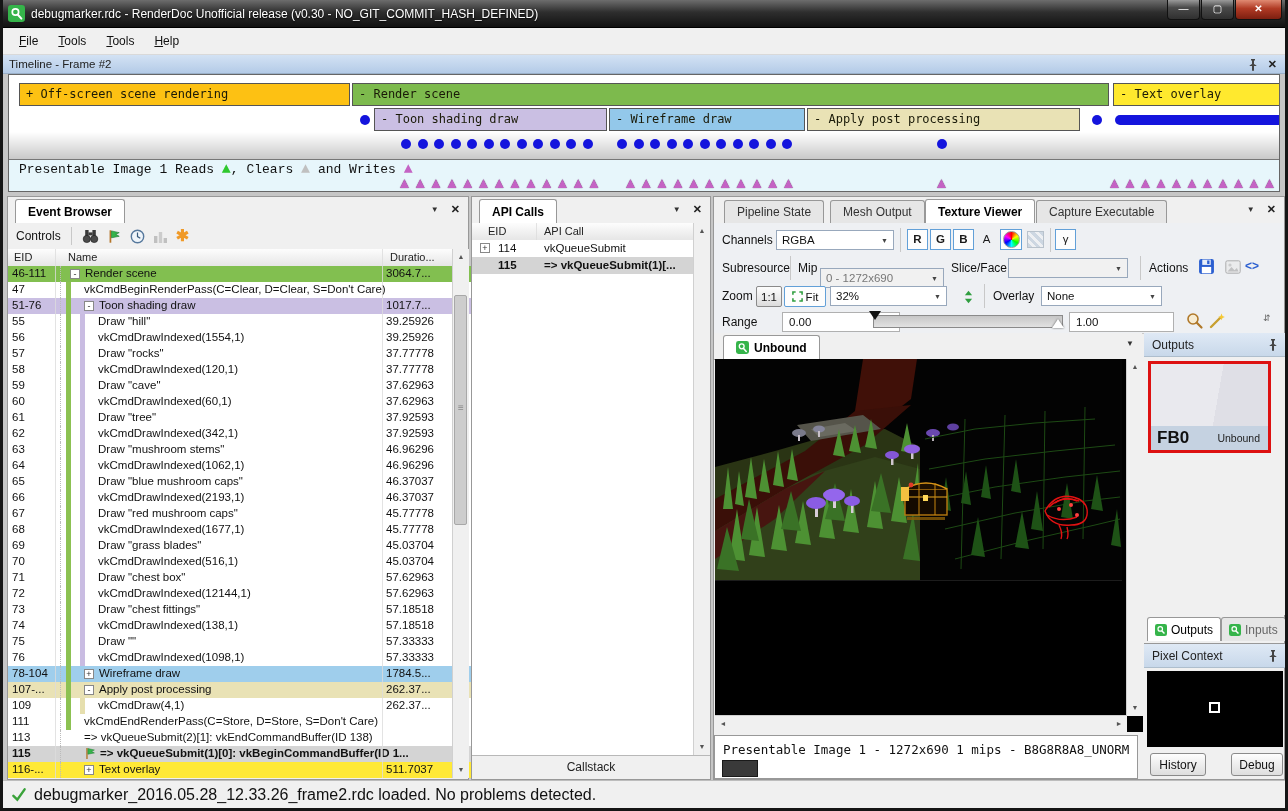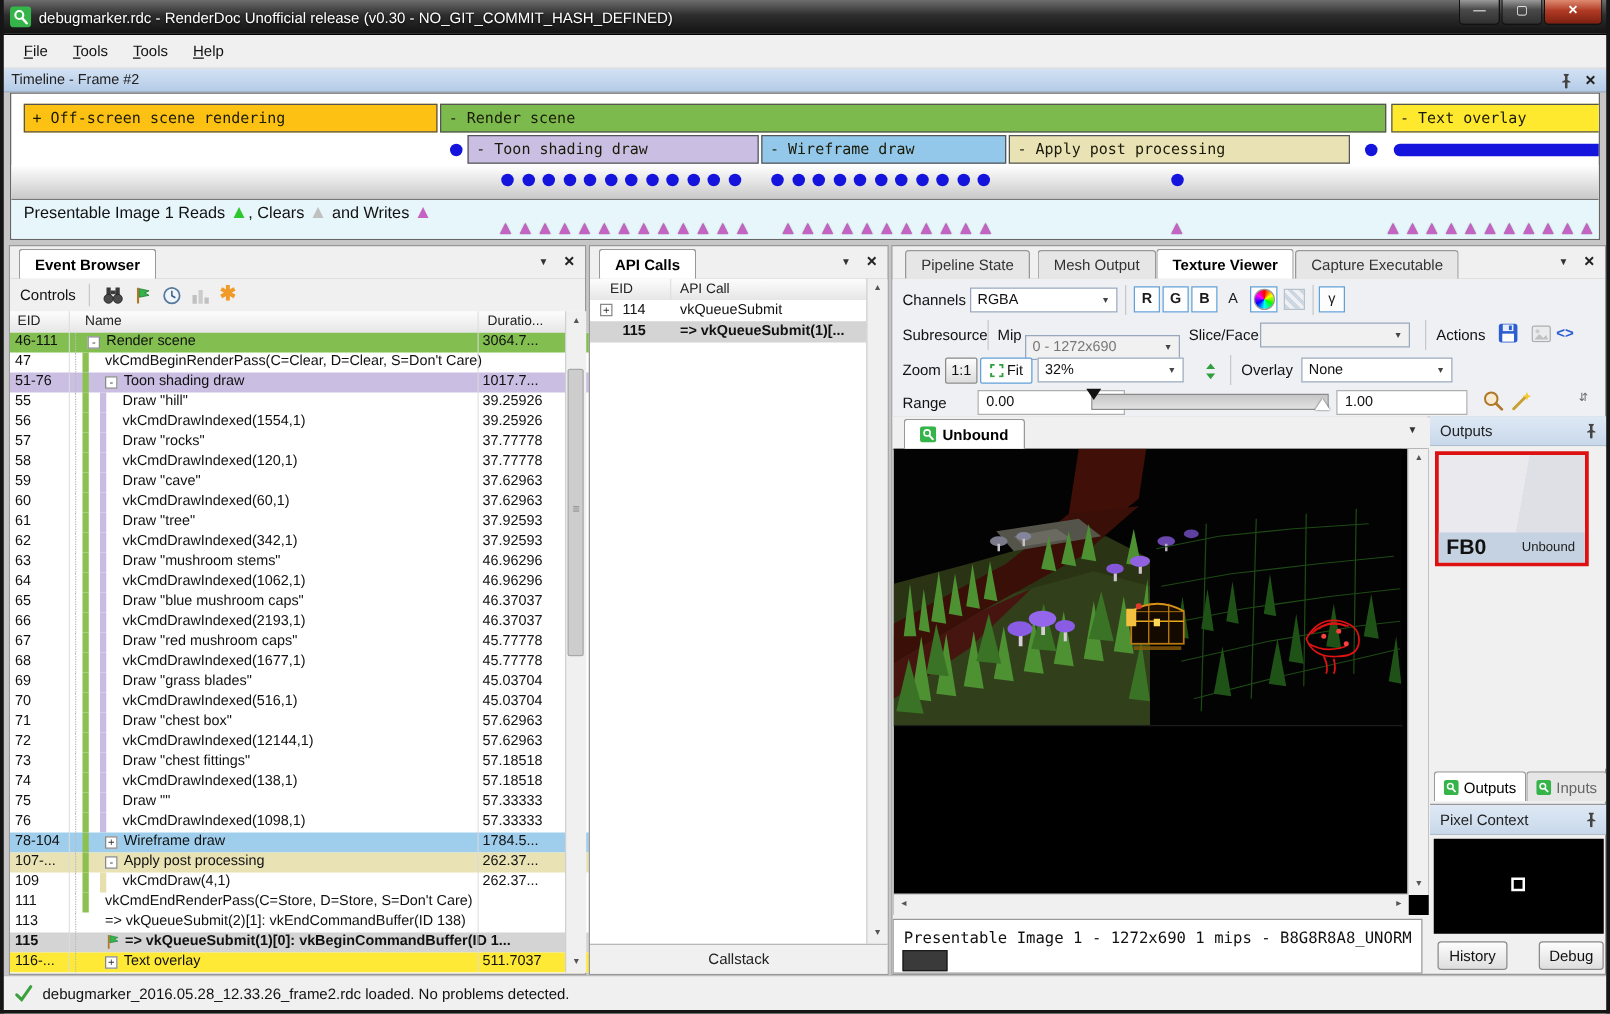--- a/index.html
+++ b/index.html
@@ -28,21 +28,21 @@
   .tl-body{position:absolute;left:8px;top:74px;width:1272px;height:118px;background:#fff;
     border:1px solid #666;box-sizing:border-box;overflow:hidden;}
   .tl-bar{position:absolute;height:23px;border:1px solid #555;box-sizing:border-box;
     font-family:"DejaVu Sans Mono","Liberation Mono",monospace;font-size:12px;color:#1a1a08;
     line-height:21px;padding-left:6px;white-space:nowrap;overflow:hidden;}
   .tl-dot{position:absolute;width:10px;height:10px;border-radius:50%;background:#1414dd;}
   .tl-pill{position:absolute;height:10px;border-radius:5px;background:#1414dd;}
   .tl-fade{position:absolute;left:0;width:100%;background:linear-gradient(#ffffff,#c9c9c9);}
   .tl-legendband{position:absolute;left:0;width:100%;background:#e7f6fb;border-top:1px solid #777;}
   .tl-legend{position:absolute;left:10px;display:flex;align-items:center;
-    font-family:Liberation Sans, sans-serif;font-size:13px;color:#111;white-space:pre;}
+    font-family:Liberation Mono, monospace;font-size:13px;color:#111;white-space:pre;}
   .tri{display:inline-block;font-size:15px;line-height:13px;}
   
   .panel{position:absolute;top:196px;height:584px;background:#f0f0f0;border:1px solid #989898;box-sizing:border-box;}
   .tabstrip{position:absolute;left:0;top:0;right:0;height:26px;border-bottom:1px solid #989898;}
   .tab{position:absolute;top:3px;height:23px;background:#e6e6e6;border:1px solid #989898;border-bottom:none;
     border-radius:3px 3px 0 0;font-size:12px;display:flex;align-items:center;padding:0 12px;box-sizing:border-box;color:#333;}
   .tab.active{background:#fff;height:24px;top:2px;font-weight:bold;color:#000;z-index:2;}
   .strip-icons{position:absolute;right:8px;top:6px;display:flex;gap:12px;align-items:center;font-size:9px;color:#333;}
   .caret{font-size:8px;color:#333;}
   .xglyph{font-size:11px;color:#222;font-weight:bold;}
@@ -107,21 +107,21 @@
   .fbthumb{position:absolute;border:3px solid #dd1111;background:linear-gradient(100deg,#e9e9ee 55%,#dfdfe6 55%);box-sizing:border-box;}
   .fbstrip{position:absolute;left:0;right:0;bottom:0;height:24px;background:#c5d2e1;display:flex;align-items:center;}
   .minitab{position:absolute;top:2px;height:24px;border:1px solid #989898;border-bottom:none;border-radius:3px 3px 0 0;
     background:#e6e6e6;display:flex;align-items:center;gap:4px;padding:0 7px;font-size:12px;color:#666;box-sizing:border-box;}
   .minitab.active{background:#fff;color:#000;z-index:2;}
   .histbtn{position:absolute;height:23px;background:linear-gradient(#fdfdfd,#dedede);border:1px solid #8a8a8a;
     border-radius:3px;font-size:12px;color:#111;display:flex;align-items:center;justify-content:center;box-sizing:border-box;}
   
   .statusbar{position:absolute;left:3px;top:780px;width:1282px;height:28px;background:#f0f0f0;
     border-top:1px solid #bdbdbd;display:flex;align-items:center;padding-left:8px;box-sizing:border-box;
-    font-size:12px;color:#111;gap:7px;}
+    font-size:16px;color:#111;gap:7px;}
   .winframe{position:absolute;left:0;top:0;width:1288px;height:811px;border:3px solid #151515;border-top:none;
     box-sizing:border-box;pointer-events:none;z-index:50;}
 </style>
 </head>
 <body>
 
 <div id="app">
 
   <div class="titlebar">
     <svg class="logo" viewBox="0 0 16 16">

